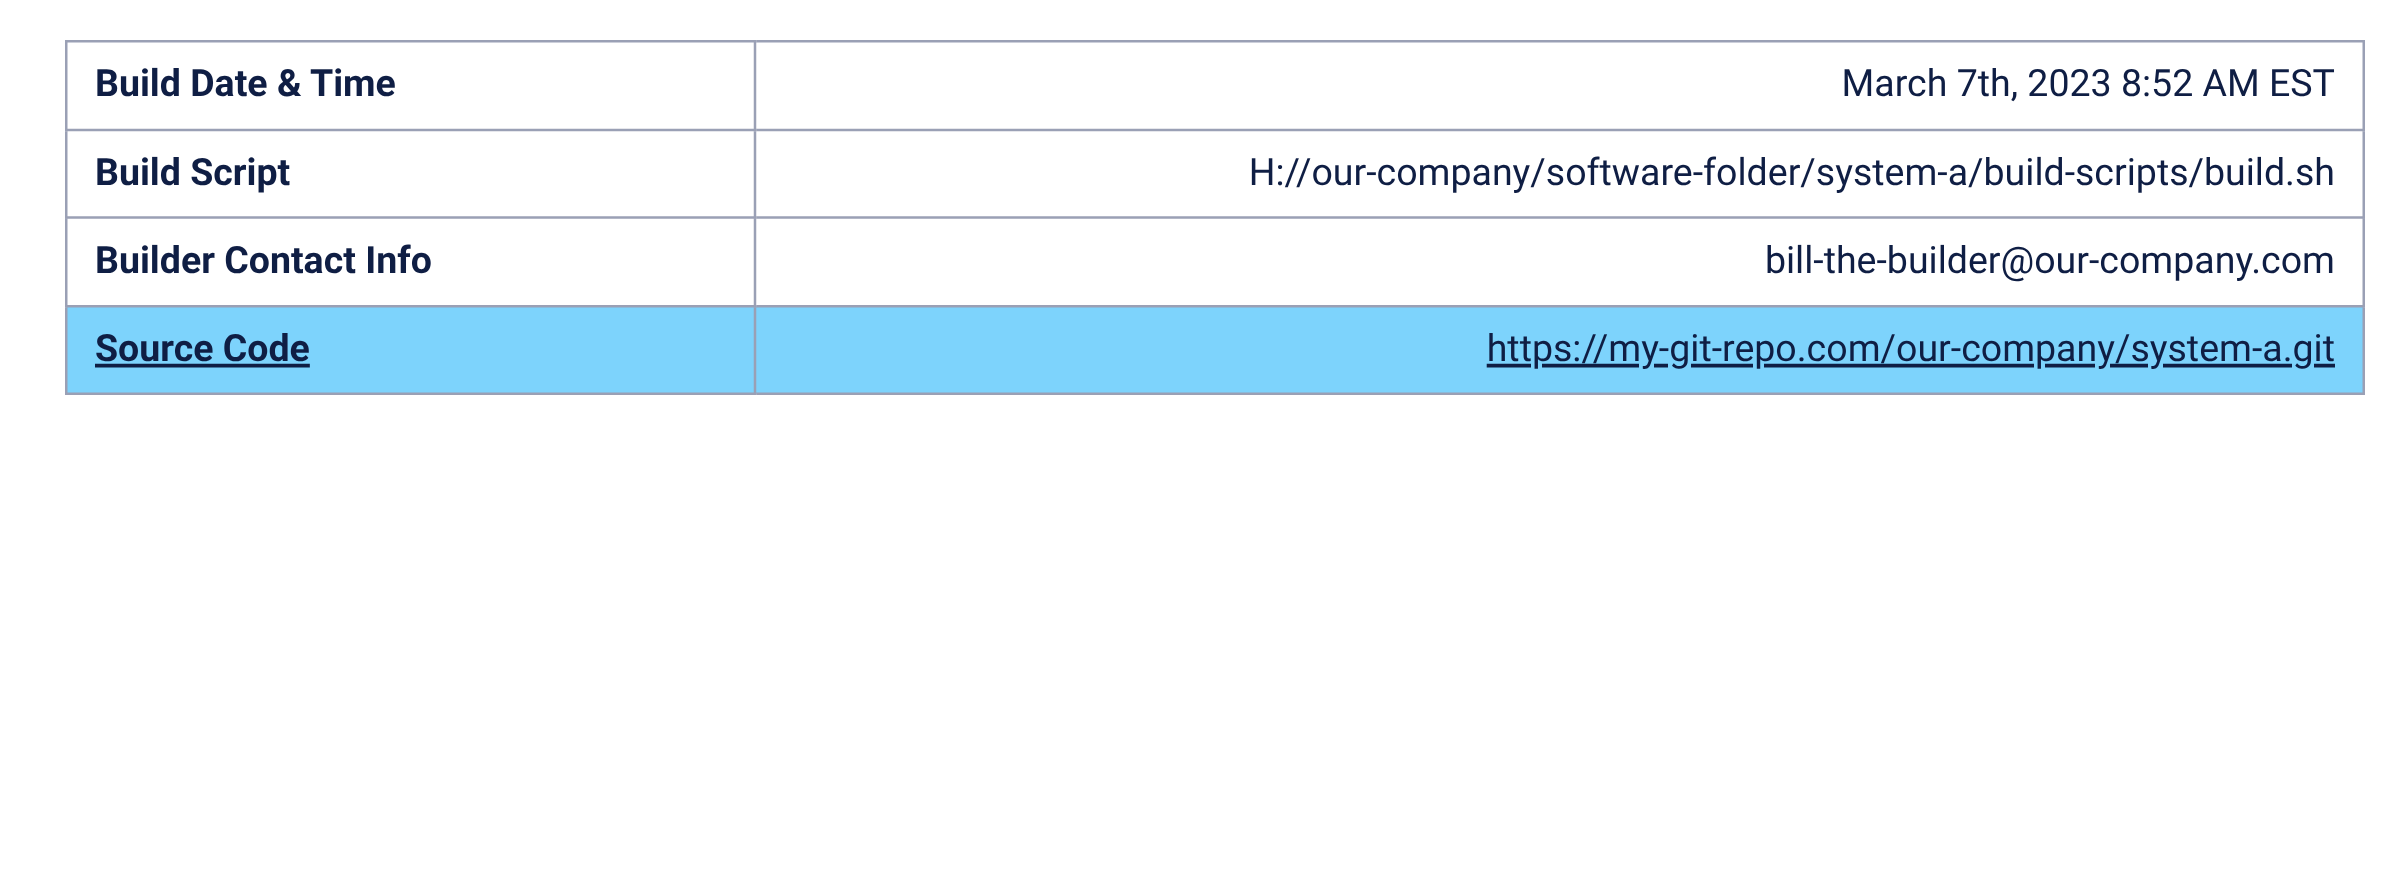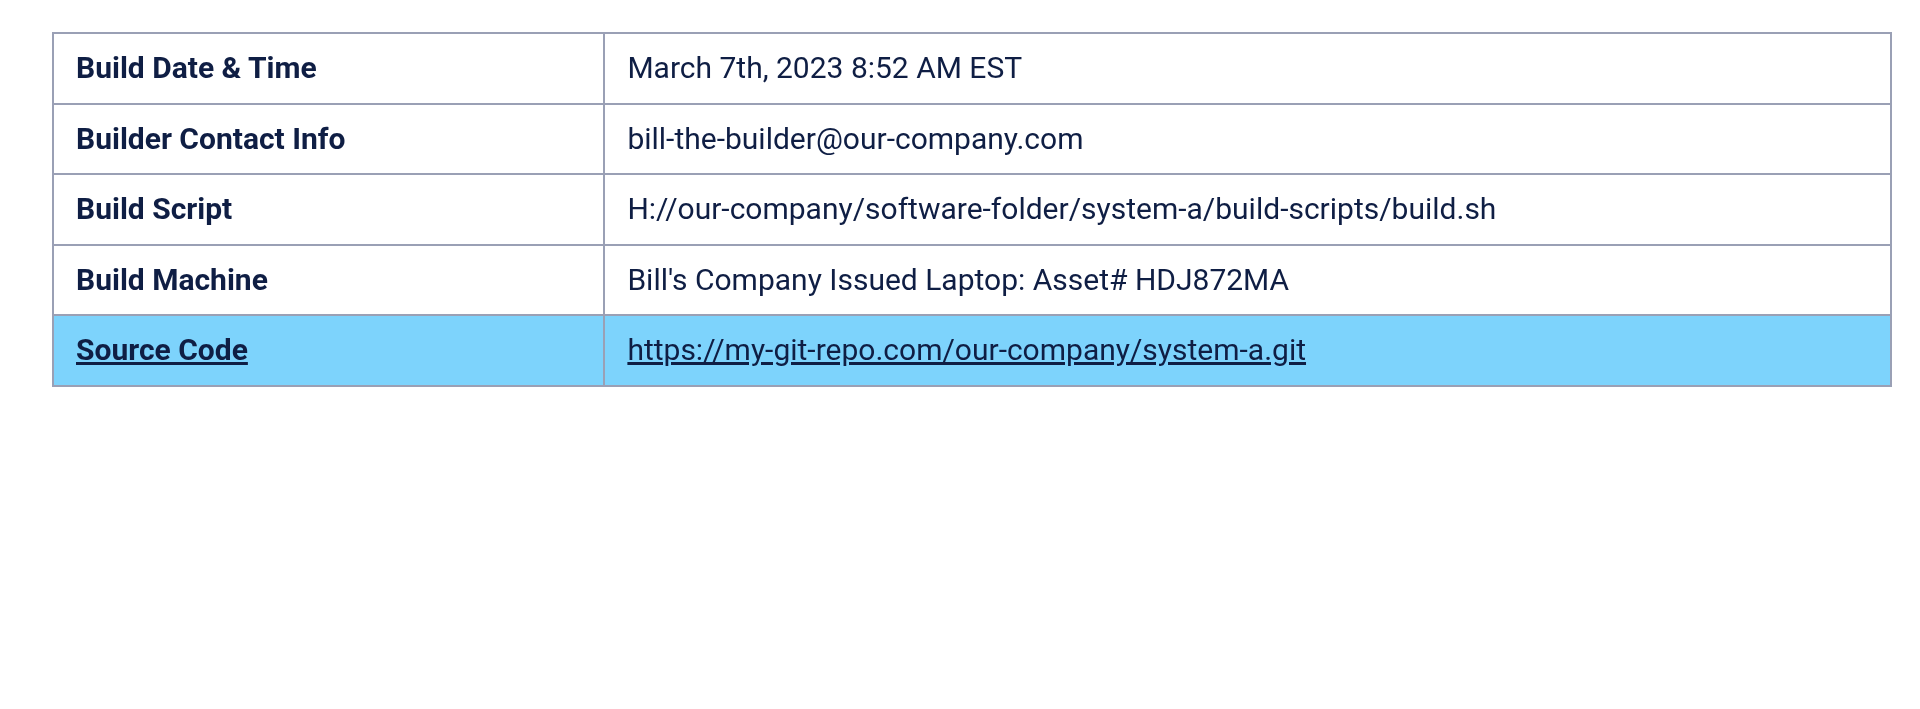--- a/index.html
+++ b/index.html
@@ -28,45 +28,42 @@
     word-break: break-word;
   }
   table.build-table td.label {
     font-weight: 700;
     width: 30%;
     background: #ffffff;
   }
   table.build-table td.value {
     font-weight: 400;
     background: #ffffff;
+    text-align: right;
   }
   table.build-table tr.shaded td {
     background: #7dd3fc;
     text-decoration: underline;
   }
 </style>
 </head>
 <body>
 
 <table class="build-table">
   <tbody>
     <tr>
       <td class="label">Build Date &amp; Time</td>
       <td class="value">March 7th, 2023 8:52 AM EST</td>
     </tr>
     <tr>
-      <td class="label">Builder Contact Info</td>
-      <td class="value">bill-the-builder@our-company.com</td>
-    </tr>
-    <tr>
       <td class="label">Build Script</td>
       <td class="value">H://our-company/software-folder/system-a/build-scripts/build.sh</td>
     </tr>
     <tr>
-      <td class="label">Build Machine</td>
-      <td class="value">Bill's Company Issued Laptop: Asset# HDJ872MA</td>
+      <td class="label">Builder Contact Info</td>
+      <td class="value">bill-the-builder@our-company.com</td>
     </tr>
     <tr class="shaded">
       <td class="label">Source Code</td>
       <td class="value">https://my-git-repo.com/our-company/system-a.git</td>
     </tr>
   </tbody>
 </table>
 
 </body></html>

